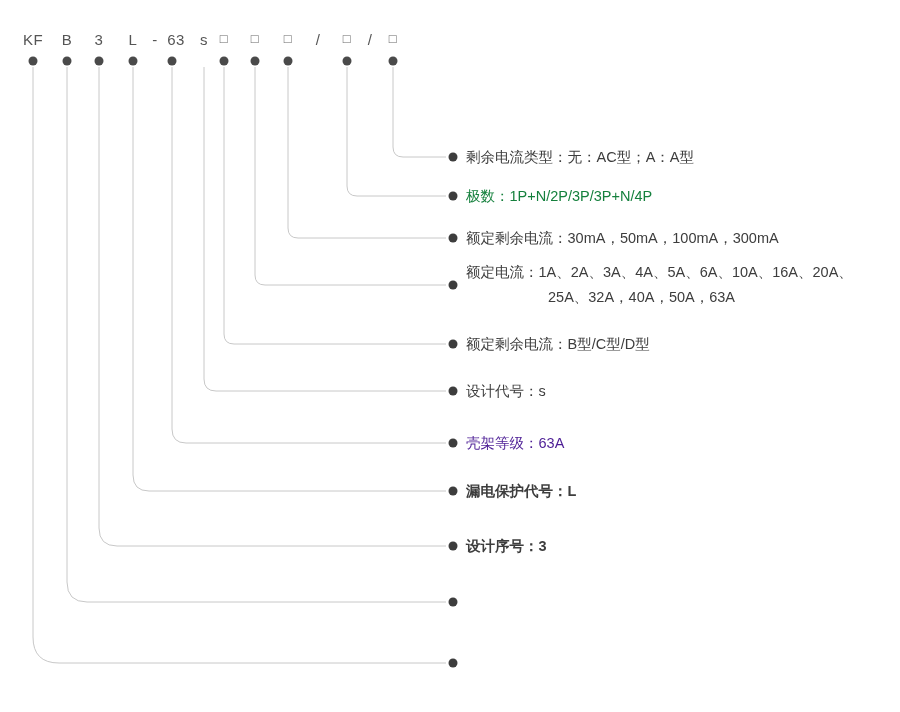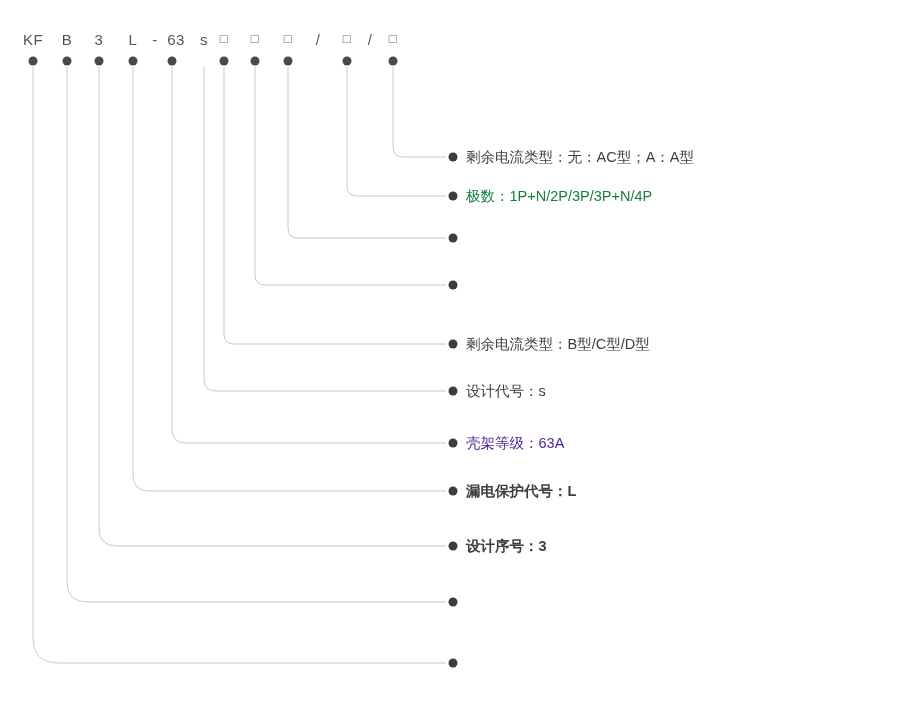--- a/index.html
+++ b/index.html
@@ -134,23 +134,25 @@
       <span class="code-char box" style="left: 393px;">□</span>
       <span class="node-dot" style="left: 393px; top: 61px; background: rgb(74, 74, 74);"></span>
     </div>
 
   <div class="label-group">
       <span class="label-dot" style="top: 157px; left: 453px; background: rgb(61, 61, 61);"></span>
       <div class="label-row" style="top: 157px; left: 466px; color: rgb(61, 61, 61);"><span>剩余电流类型：无：AC型；A：A型</span></div>
       <span class="label-dot" style="top: 196px; left: 453px; background: rgb(61, 61, 61);"></span>
       <div class="label-row" style="top: 196px; left: 466px; color: #15803d;"><span>极数：1P+N/2P/3P/3P+N/4P</span></div>
       <span class="label-dot" style="top: 238px; left: 453px; background: rgb(61, 61, 61);"></span>
+      <div class="label-row" style="top: 238px; left: 466px; color: rgb(61, 61, 61);"><span>额定剩余电流：30mA，50mA，100mA，300mA</span></div>
       <span class="label-dot" style="top: 285px; left: 453px; background: rgb(61, 61, 61);"></span>
+      <div class="label-row" style="top: 285px; left: 466px; color: rgb(61, 61, 61);"><span>额定电流：1A、2A、3A、4A、5A、6A、10A、16A、20A、</span><span class="l2">25A、32A，40A，50A，63A</span></div>
       <span class="label-dot" style="top: 344px; left: 453px; background: rgb(61, 61, 61);"></span>
-      <div class="label-row" style="top: 344px; left: 466px; color: rgb(61, 61, 61);"><span>剩余电流类型：B型/C型/D型</span></div>
+      <div class="label-row" style="top: 344px; left: 466px; color: rgb(61, 61, 61);"><span>额定剩余电流：B型/C型/D型</span></div>
       <span class="label-dot" style="top: 391px; left: 453px; background: rgb(61, 61, 61);"></span>
       <div class="label-row" style="top: 391px; left: 466px; color: rgb(61, 61, 61);"><span>设计代号：s</span></div>
       <span class="label-dot" style="top: 443px; left: 453px; background: rgb(61, 61, 61);"></span>
       <div class="label-row" style="top: 443px; left: 466px; color: #4c1d95;"><span>壳架等级：63A</span></div>
       <span class="label-dot" style="top: 491px; left: 453px; background: rgb(61, 61, 61);"></span>
       <div class="label-row" style="top: 491px; left: 466px; color: rgb(61, 61, 61); font-weight: bold;"><span>漏电保护代号：L</span></div>
       <span class="label-dot" style="top: 546px; left: 453px; background: rgb(61, 61, 61);"></span>
       <div class="label-row" style="top: 546px; left: 466px; color: rgb(61, 61, 61); font-weight: bold;"><span>设计序号：3</span></div>
       <span class="label-dot" style="top: 602px; left: 453px; background: rgb(61, 61, 61);"></span>
       <span class="label-dot" style="top: 663px; left: 453px; background: rgb(61, 61, 61);"></span>

